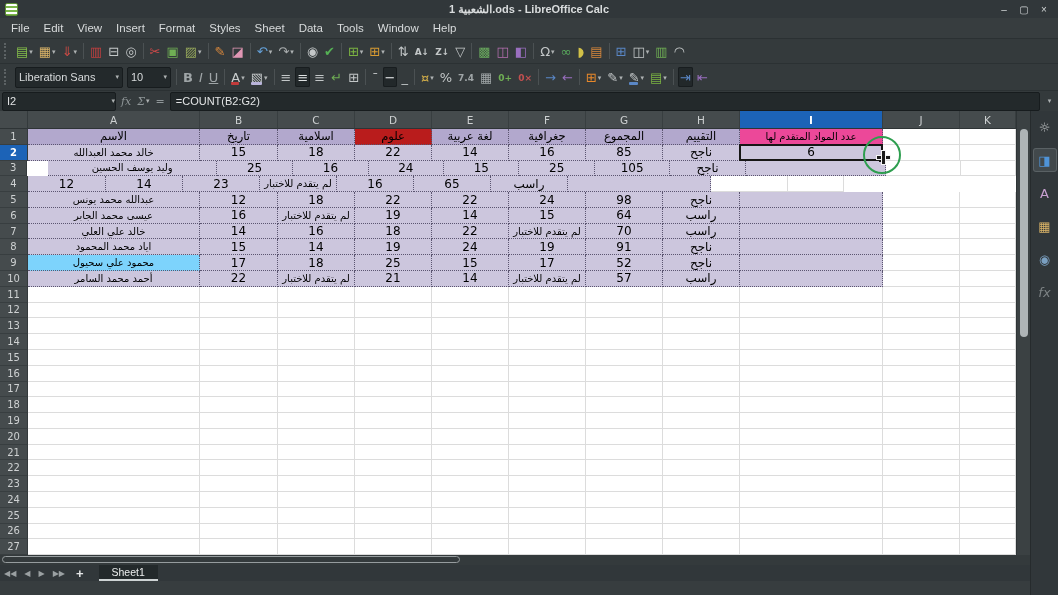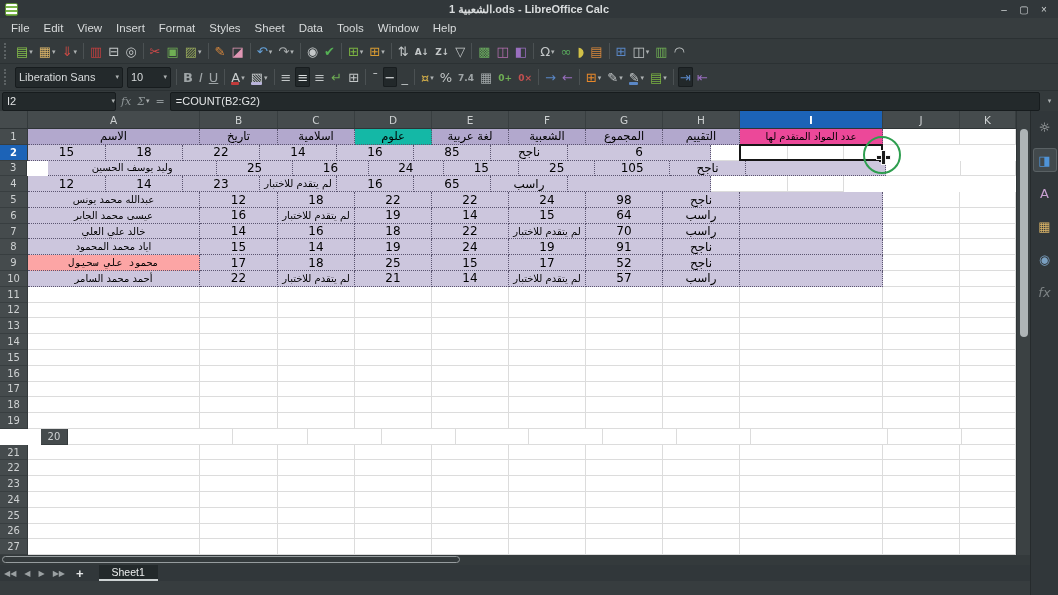--- a/index.html
+++ b/index.html
@@ -395,31 +395,32 @@
               <div class="chead selhead" style="width: 143px;">I</div>
               <div class="chead" style="width: 77px;">J</div>
               <div class="chead" style="width: 56px;">K</div>
             </div>
             <div class="gbody">
               <div class="grow">
                 <div class="rhead" style="width: 28px;">1</div>
                 <div class="cell thead" style="width: 172px; background: rgb(178, 168, 205);">الاسم</div>
                 <div class="cell thead" style="width: 78px; background: rgb(178, 168, 205);">تاريخ</div>
                 <div class="cell thead" style="width: 77px; background: rgb(178, 168, 205);">اسلامية</div>
-                <div class="cell thead" style="width: 77px; background: #14b8a6;">علوم</div>
+                <div class="cell thead" style="width: 77px; background: #b91c1c;">علوم</div>
                 <div class="cell thead" style="width: 77px; background: rgb(178, 168, 205);">لغة عربية</div>
-                <div class="cell thead" style="width: 77px; background: rgb(178, 168, 205);">الشعبية</div>
+                <div class="cell thead" style="width: 77px; background: rgb(178, 168, 205);">جغرافية</div>
                 <div class="cell thead" style="width: 77px; background: rgb(178, 168, 205);">المجموع</div>
                 <div class="cell thead" style="width: 77px; background: rgb(178, 168, 205);">التقييم</div>
                 <div class="cell thead longtxt" style="width: 143px; background: #ec4899;">عدد المواد المتقدم لها</div>
                 <div class="cell" style="width: 77px;"></div>
                 <div class="cell" style="width: 56px;"></div>
               </div>
               <div class="grow">
                 <div class="rhead selhead" style="width: 28px;">2</div>
+                <div class="cell tdata longtxt" style="width: 172px; background: rgb(204, 198, 221);">خالد محمد العبدالله</div>
                 <div class="cell tdata" style="width: 78px; background: rgb(204, 198, 221);">15</div>
                 <div class="cell tdata" style="width: 77px; background: rgb(204, 198, 221);">18</div>
                 <div class="cell tdata" style="width: 77px; background: rgb(204, 198, 221);">22</div>
                 <div class="cell tdata" style="width: 77px; background: rgb(204, 198, 221);">14</div>
                 <div class="cell tdata" style="width: 77px; background: rgb(204, 198, 221);">16</div>
                 <div class="cell tdata" style="width: 77px; background: rgb(204, 198, 221);">85</div>
                 <div class="cell tdata" style="width: 77px; background: rgb(204, 198, 221);">ناجح</div>
                 <div class="cell tdata" style="width: 143px; background: rgb(204, 198, 221);">6</div>
                 <div class="cell" style="width: 77px;"></div>
                 <div class="cell" style="width: 56px;"></div>
@@ -502,21 +503,21 @@
                 <div class="cell tdata" style="width: 77px; background: rgb(204, 198, 221);">24</div>
                 <div class="cell tdata" style="width: 77px; background: rgb(204, 198, 221);">19</div>
                 <div class="cell tdata" style="width: 77px; background: rgb(204, 198, 221);">91</div>
                 <div class="cell tdata" style="width: 77px; background: rgb(204, 198, 221);">ناجح</div>
                 <div class="cell tdata" style="width: 143px; background: rgb(204, 198, 221);"></div>
                 <div class="cell" style="width: 77px;"></div>
                 <div class="cell" style="width: 56px;"></div>
               </div>
               <div class="grow">
                 <div class="rhead" style="width: 28px;">9</div>
-                <div class="cell tdata longtxt" style="width: 172px; background: #fca5a5; font-family: Liberation Mono, monospace;">محمود علي سحيول</div>
+                <div class="cell tdata longtxt" style="width: 172px; background: #7dd3fc;">محمود علي سحيول</div>
                 <div class="cell tdata" style="width: 78px; background: rgb(204, 198, 221);">17</div>
                 <div class="cell tdata" style="width: 77px; background: rgb(204, 198, 221);">18</div>
                 <div class="cell tdata" style="width: 77px; background: rgb(204, 198, 221);">25</div>
                 <div class="cell tdata" style="width: 77px; background: rgb(204, 198, 221);">15</div>
                 <div class="cell tdata" style="width: 77px; background: rgb(204, 198, 221);">17</div>
                 <div class="cell tdata" style="width: 77px; background: rgb(204, 198, 221);">52</div>
                 <div class="cell tdata" style="width: 77px; background: rgb(204, 198, 221);">ناجح</div>
                 <div class="cell tdata" style="width: 143px; background: rgb(204, 198, 221);"></div>
                 <div class="cell" style="width: 77px;"></div>
                 <div class="cell" style="width: 56px;"></div>
@@ -655,21 +656,21 @@
                 <div class="cell" style="width: 77px;"></div>
                 <div class="cell" style="width: 77px;"></div>
                 <div class="cell" style="width: 77px;"></div>
                 <div class="cell" style="width: 77px;"></div>
                 <div class="cell" style="width: 77px;"></div>
                 <div class="cell" style="width: 143px;"></div>
                 <div class="cell" style="width: 77px;"></div>
                 <div class="cell" style="width: 56px;"></div>
               </div>
               <div class="grow">
-                <div class="rhead" style="width: 28px; margin-left: 41px;">20</div>
+                <div class="rhead" style="width: 28px;">20</div>
                 <div class="cell" style="width: 172px;"></div>
                 <div class="cell" style="width: 78px;"></div>
                 <div class="cell" style="width: 77px;"></div>
                 <div class="cell" style="width: 77px;"></div>
                 <div class="cell" style="width: 77px;"></div>
                 <div class="cell" style="width: 77px;"></div>
                 <div class="cell" style="width: 77px;"></div>
                 <div class="cell" style="width: 77px;"></div>
                 <div class="cell" style="width: 143px;"></div>
                 <div class="cell" style="width: 77px;"></div>

